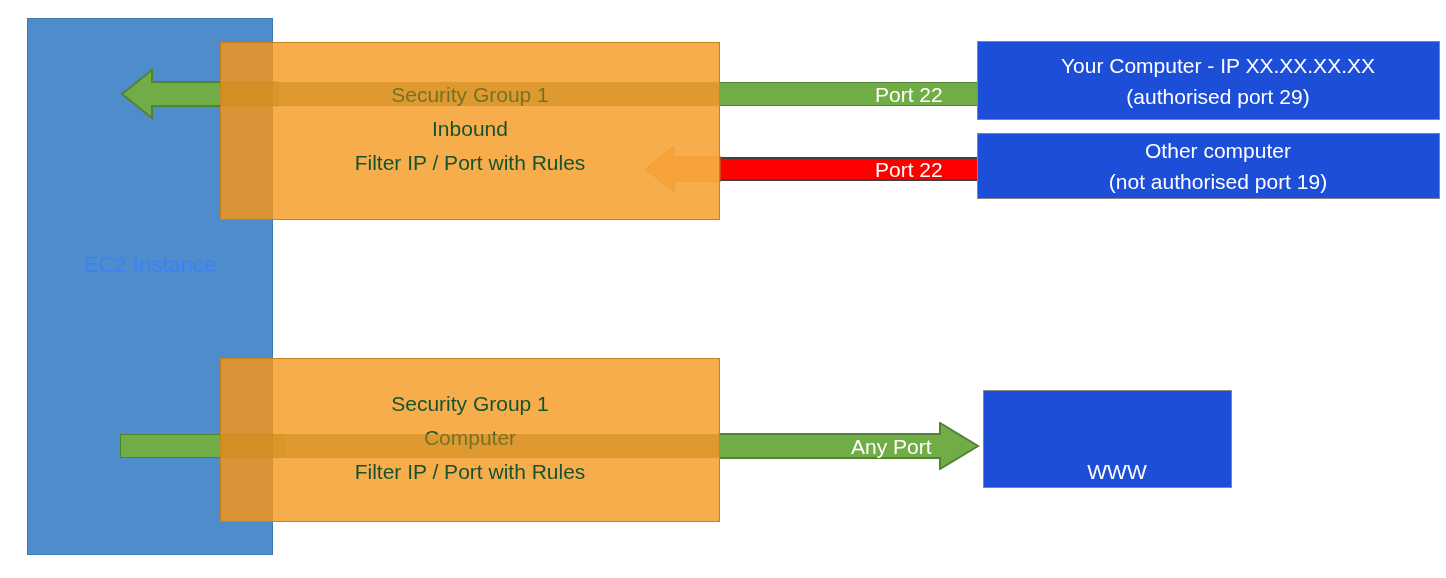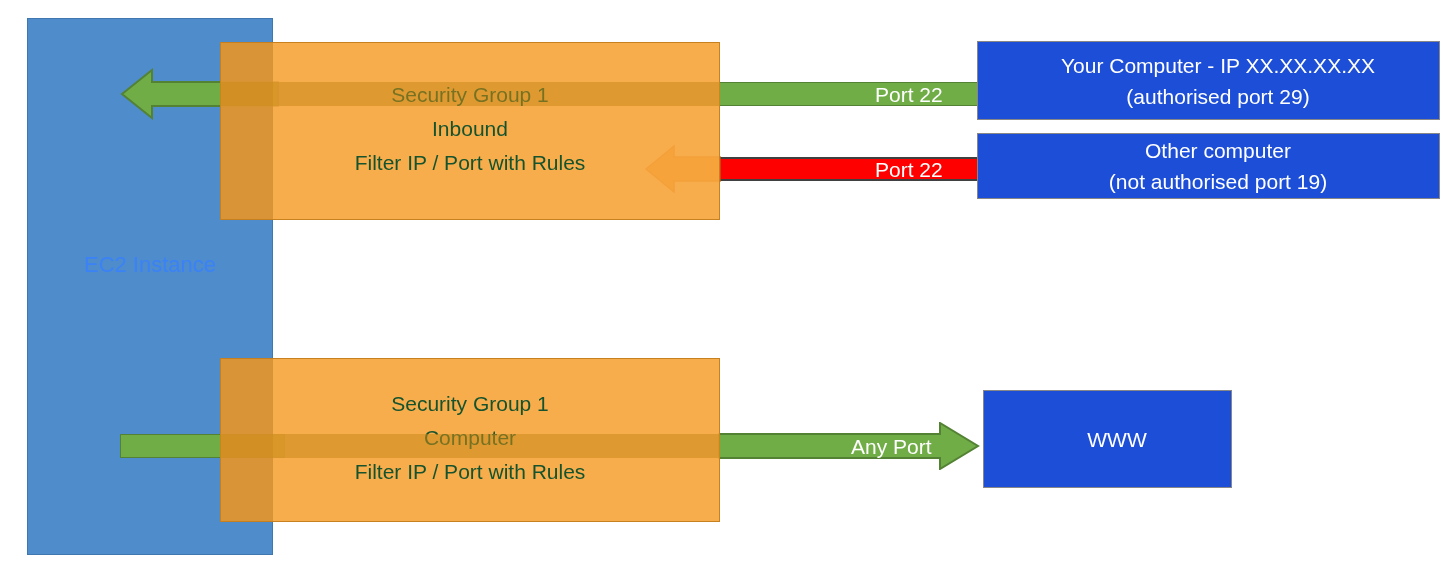--- a/index.html
+++ b/index.html
@@ -96,20 +96,21 @@
     left: 977px;
     top: 133px;
     width: 463px;
     height: 66px;
   }
   .grey-www {
     left: 983px;
     top: 390px;
     width: 249px;
     height: 98px;
+    align-items: flex-end;
   }
 
   
   .conn {
     position: absolute;
     z-index: 2;
   }
   .conn-label {
     position: absolute;
     color: #ffffff;

